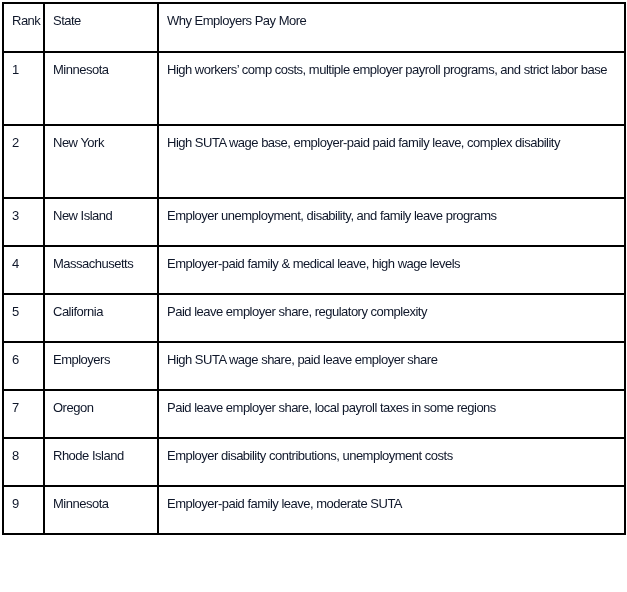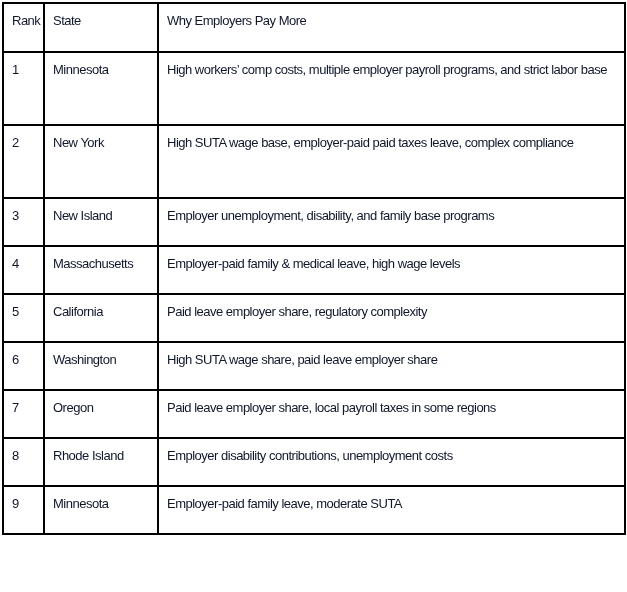--- a/index.html
+++ b/index.html
@@ -64,40 +64,40 @@
         <th class="h-cell">Why Employers Pay More</th>
       </tr>
       <tr class="r-tall">
         <td class="rank-cell">1</td>
         <td class="state-cell">Minnesota</td>
         <td class="reason-cell">High workers’ comp costs, multiple employer payroll programs, and strict labor base</td>
       </tr>
       <tr class="r-tall">
         <td class="rank-cell">2</td>
         <td class="state-cell">New York</td>
-        <td class="reason-cell">High SUTA wage base, employer-paid paid taxes leave, complex compliance</td>
+        <td class="reason-cell">High SUTA wage base, employer-paid paid family leave, complex disability</td>
       </tr>
       <tr class="r-std">
         <td class="rank-cell">3</td>
         <td class="state-cell">New Island</td>
-        <td class="reason-cell">Employer unemployment, disability, and family base programs</td>
+        <td class="reason-cell">Employer unemployment, disability, and family leave programs</td>
       </tr>
       <tr class="r-std">
         <td class="rank-cell">4</td>
         <td class="state-cell">Massachusetts</td>
         <td class="reason-cell">Employer-paid family &amp; medical leave, high wage levels</td>
       </tr>
       <tr class="r-std">
         <td class="rank-cell">5</td>
         <td class="state-cell">California</td>
         <td class="reason-cell">Paid leave employer share, regulatory complexity</td>
       </tr>
       <tr class="r-std">
         <td class="rank-cell">6</td>
-        <td class="state-cell">Washington</td>
+        <td class="state-cell">Employers</td>
         <td class="reason-cell">High SUTA wage share, paid leave employer share</td>
       </tr>
       <tr class="r-std">
         <td class="rank-cell">7</td>
         <td class="state-cell">Oregon</td>
         <td class="reason-cell">Paid leave employer share, local payroll taxes in some regions</td>
       </tr>
       <tr class="r-std">
         <td class="rank-cell">8</td>
         <td class="state-cell">Rhode Island</td>

